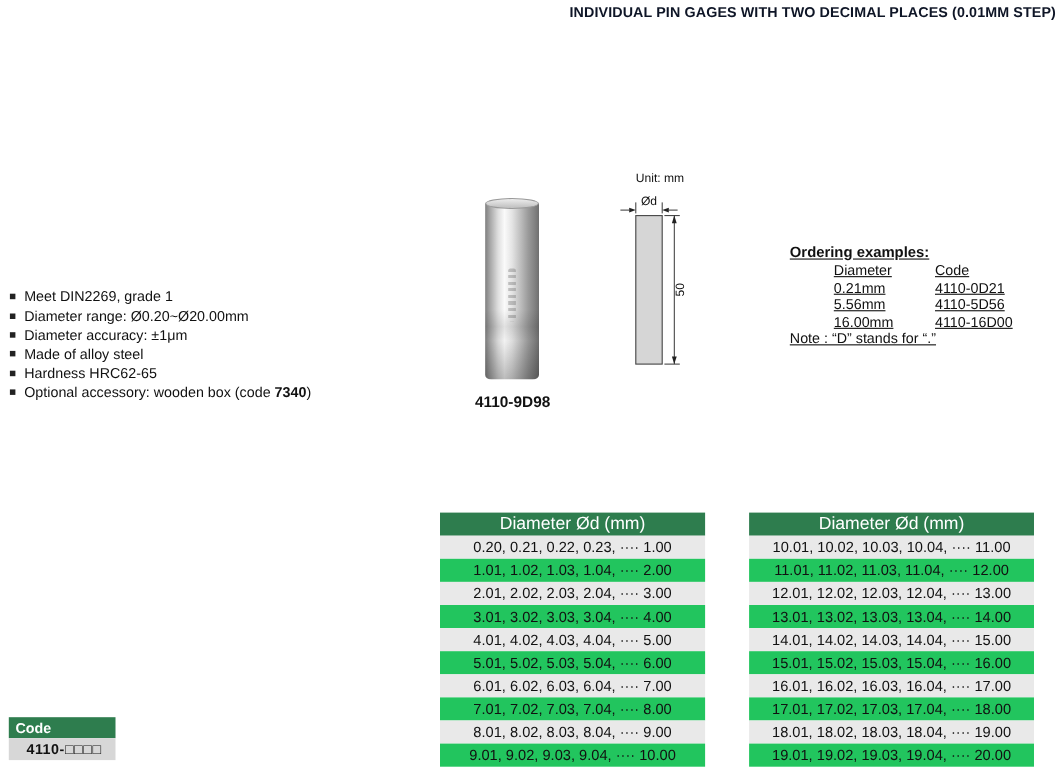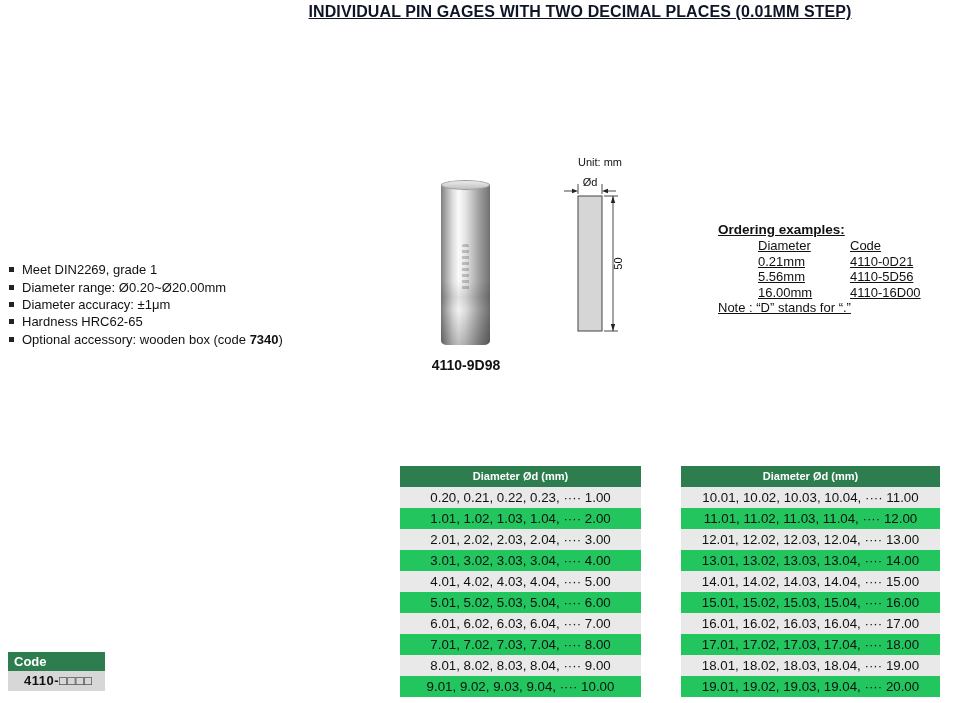--- a/index.html
+++ b/index.html
@@ -1,22 +1,22 @@
 <!DOCTYPE html>
 <html><head>
 <meta charset="utf-8">
 <style>
   * { margin:0; padding:0; box-sizing:border-box; }
   html,body { background:#fff; }
   body { font-family:"Liberation Sans", sans-serif; color:#111; }
   .page { position:relative; width:961px; height:703px; background:#fff; overflow:hidden; }
 
   
-  .title { position:absolute; left:200px; top:3px; width:760px; text-align:center;
-           font-size:16px; font-weight:bold; color:#0e1526; letter-spacing:0.1px;text-decoration:underline; }
+  .title { position:absolute; left:200px; top:3px; width:760px; text-align:right;
+           font-size:13px; font-weight:bold; color:#0e1526; letter-spacing:0.1px; }
 
   
   .features { position:absolute; left:9px; top:261px; list-style:none; }
   .features li { display:flex; align-items:center; height:17.4px; font-size:13px; white-space:nowrap; }
   .bullet { width:5px; height:5px; background:#222; margin-right:8px; flex:0 0 auto; }
 
   
   .pin { position:absolute; left:441px; top:180px; width:49px; height:165px; }
   .pin-cap { position:absolute; left:0; top:0; width:49px; height:10px; border-radius:50%;
              background:linear-gradient(180deg,#ececec,#bfbfbf); border:1px solid #9a9a9a; }
@@ -47,21 +47,21 @@
   .ord-note { line-height:15.8px; }
 
   
   .code-block { position:absolute; left:8px; top:652px; width:97px; font-size:13px; }
   .code-head { background:#2e7d4e; color:#fff; font-weight:bold; height:19px; line-height:19px; padding-left:6px; }
   .code-val  { background:#d7d7d7; font-weight:bold; height:20px; line-height:20px; padding-left:16px; letter-spacing:0.5px; }
 
   
   .dtable { position:absolute; top:466px; }
   .dtable .t-head { height:21px; line-height:21px; background:#2e7d4e; color:#fff;
-                    font-weight:bold; font-size:11px; text-align:center; }
+                    font-weight:normal; font-size:16px; text-align:center; }
   .dtable .t-row { height:21px; line-height:21px; font-size:13.3px; text-align:center; background:#22c55e; white-space:nowrap; }
   .dtable .t-row.alt { background:#e9e9e9; }
   .t1 { left:400px; width:241px; }
   .t2 { left:681px; width:259px; }
 </style>
 </head>
 <body>
 
 <div class="page">
 
@@ -72,20 +72,24 @@
         <span class="bullet"></span>
         <span>Meet DIN2269, grade 1</span>
       </li>
     <li>
         <span class="bullet"></span>
         <span>Diameter range: Ø0.20~Ø20.00mm</span>
       </li>
     <li>
         <span class="bullet"></span>
         <span>Diameter accuracy: ±1μm</span>
+      </li>
+    <li>
+        <span class="bullet"></span>
+        <span>Made of alloy steel</span>
       </li>
     <li>
         <span class="bullet"></span>
         <span>Hardness HRC62-65</span>
       </li>
     <li>
         <span class="bullet"></span>
         <span><span>Optional accessory: wooden box (code </span><b>7340</b><span>)</span></span>
       </li>
   </ul>

